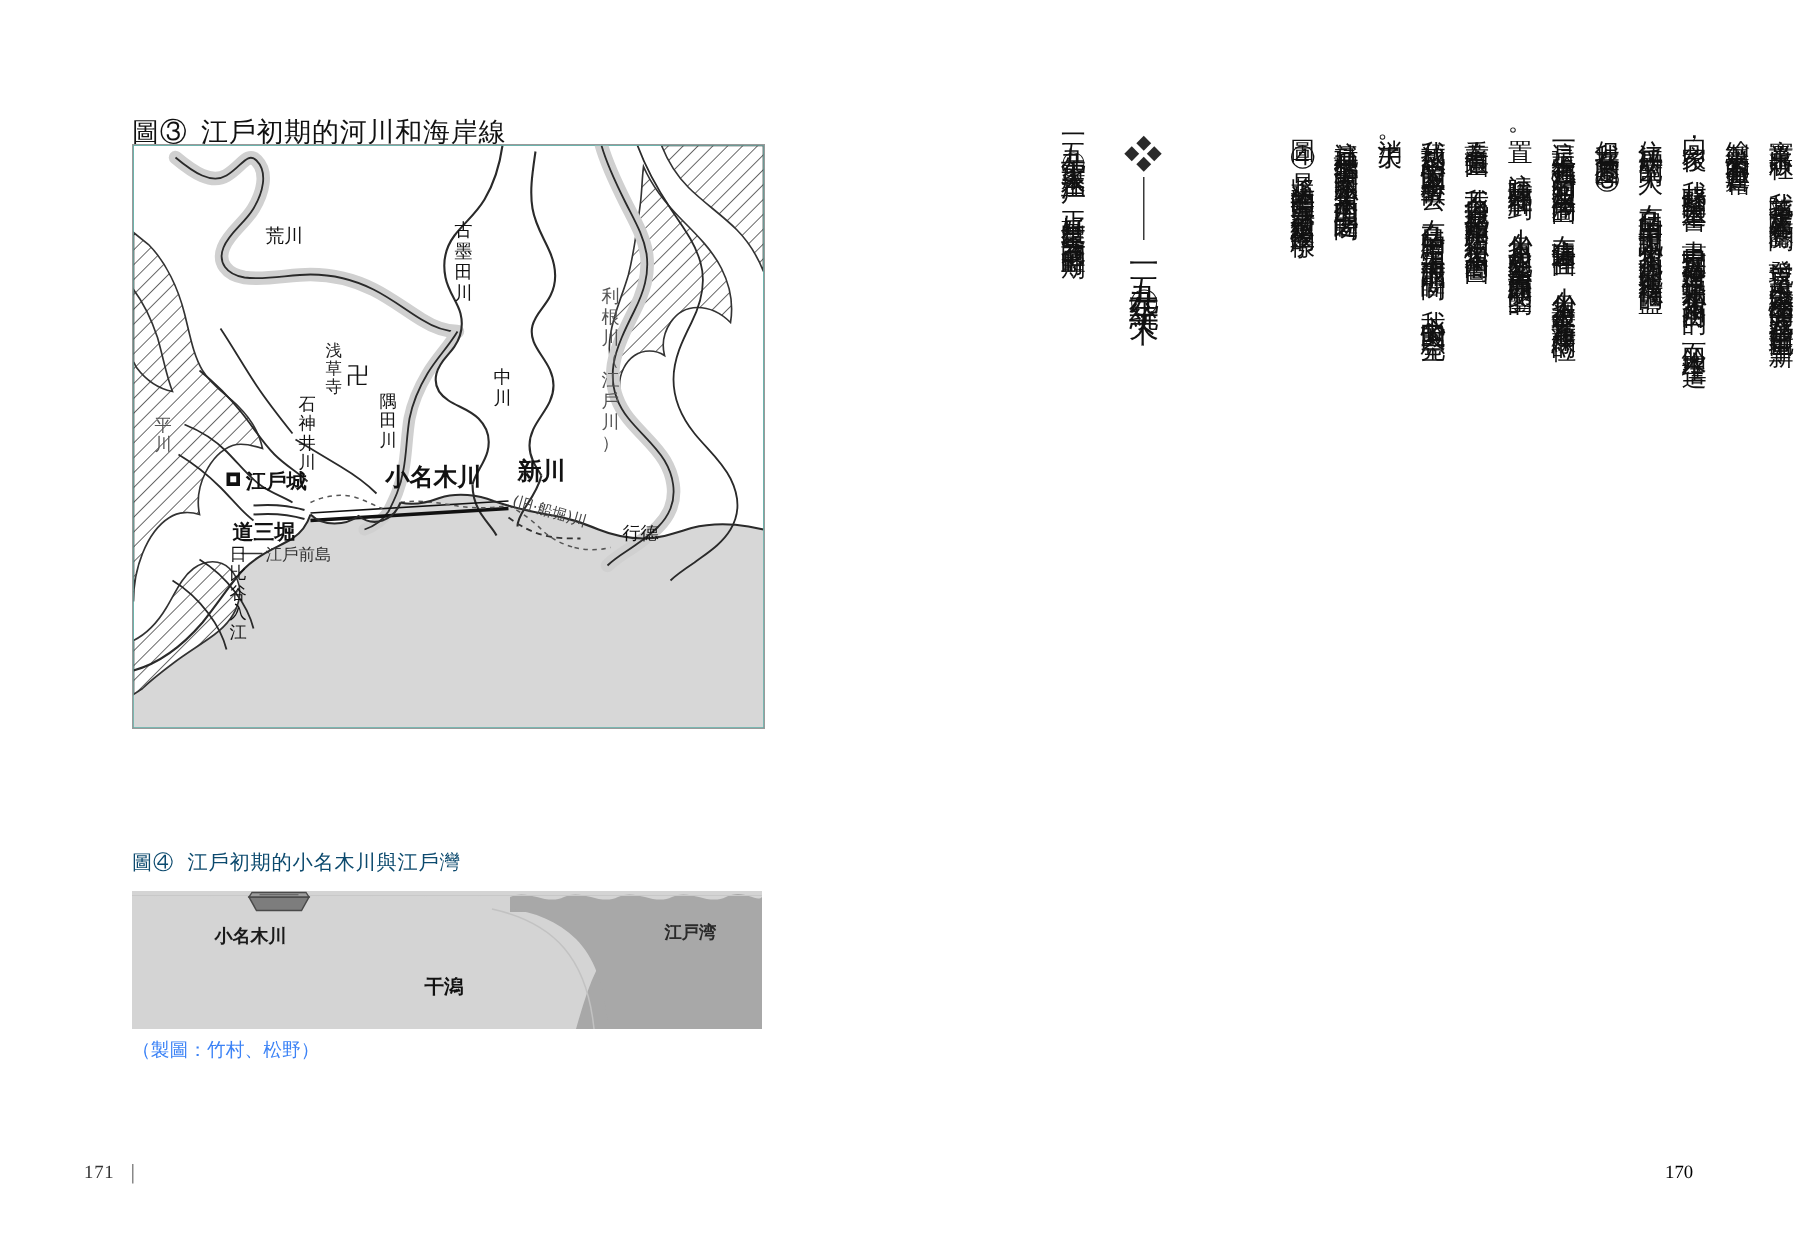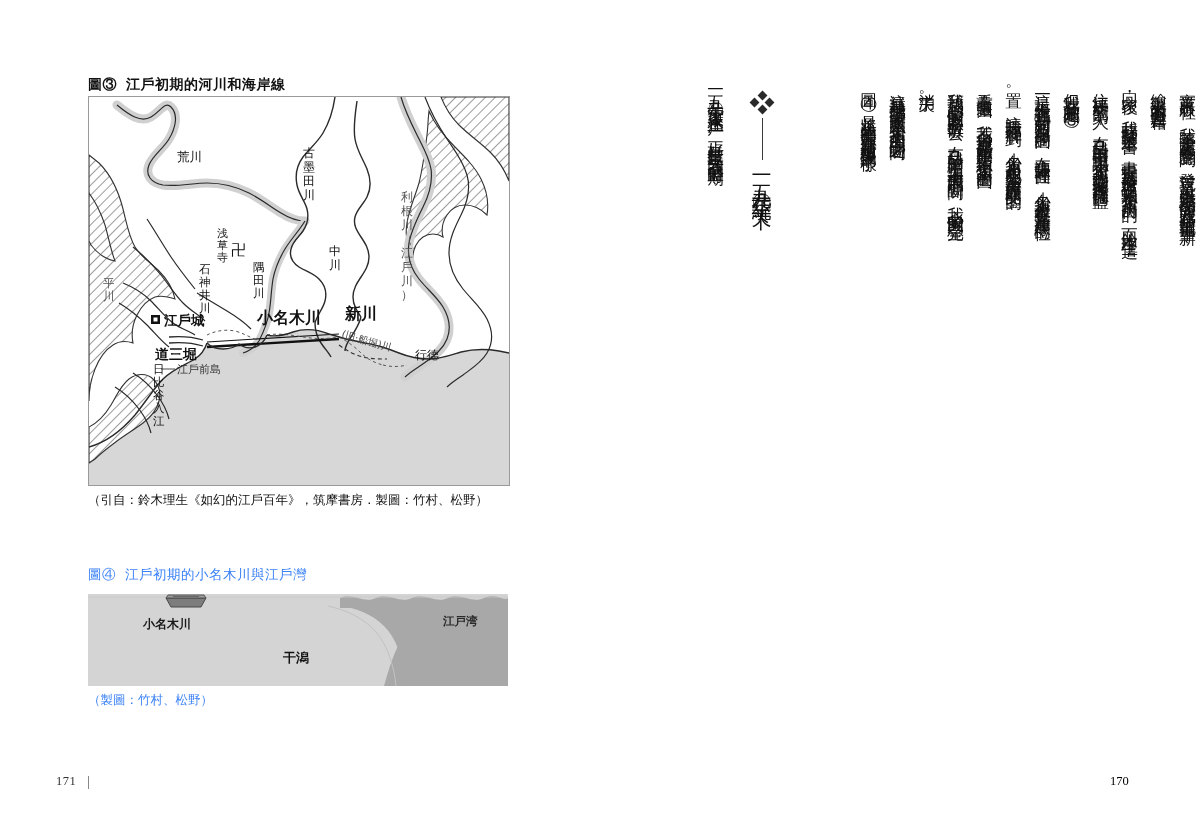--- a/index.html
+++ b/index.html
@@ -9,43 +9,42 @@
     font-family:"Liberation Serif","DejaVu Serif",serif;
     color:#1a1a1a;
     position:relative;
     overflow:hidden;
   }
   .page{position:absolute;inset:0;}
 
   
   .fig3-caption{
     position:absolute;left:88px;top:76px;
-    font-size:14px;letter-spacing:.5px;color:#111;
+    font-size:18px;letter-spacing:.5px;color:#111;
     white-space:nowrap;
-    font-weight:bold;
   }
   .fig3-caption .num{margin-right:9px;}
   .fig3-box{
     position:absolute;left:88px;top:96px;
     width:420px;height:388px;
     border:1px solid #9a9a9a;
     background:#14b8a6;
     overflow:hidden;
   }
   .fig3-svg{display:block;width:420px;height:388px;}
 
   .fig3-src{
     position:absolute;left:88px;top:492px;
     font-size:12.5px;color:#111;white-space:nowrap;
   }
 
   
   .fig4-caption{
     position:absolute;left:88px;top:566px;
-    font-size:13.5px;letter-spacing:.5px;color:#3b82f6;
+    font-size:13.5px;letter-spacing:.5px;color:#0c4a6e;
     white-space:nowrap;
   }
   .fig4-caption .num{margin-right:9px;}
   .fig4-box{
     position:absolute;left:88px;top:586px;
     width:420px;height:100px;
     overflow:hidden;
   }
   .fig4-svg{display:block;width:420px;height:100px;}
   .fig4-src{
@@ -339,21 +338,20 @@
         <text x="168" y="226" font-family="'DejaVu Sans','Liberation Sans',sans-serif" font-size="16" font-weight="bold" fill="#111">小名木川</text>
 
         <text x="256" y="222" font-family="'DejaVu Sans','Liberation Sans',sans-serif" font-size="16" font-weight="bold" fill="#111">新川</text>
         <text x="252" y="240" font-family="'DejaVu Sans','Liberation Sans',sans-serif" font-size="10" fill="#444" transform="rotate(16 252 240)">(旧·船堀)川</text>
 
         <text x="326" y="262" font-family="'DejaVu Sans','Liberation Sans',sans-serif" font-size="12" fill="#111">行德</text>
       </g>
     </svg>
   </div>
 
-  <div class="fig3-src">（引自：鈴木理生《如幻的江戶百年》，筑摩書房．製圖：竹村、松野）</div>
 
   <div class="fig4-caption">
     <span class="num">圖④</span><span>江戶初期的小名木川與江戶灣</span>
   </div>
 
   <div class="fig4-box">
     <svg class="fig4-svg" viewBox="0 0 420 100" xmlns="http://www.w3.org/2000/svg">
 
       <rect x="0" y="8" width="420" height="92" fill="#d4d4d4"></rect>
 

